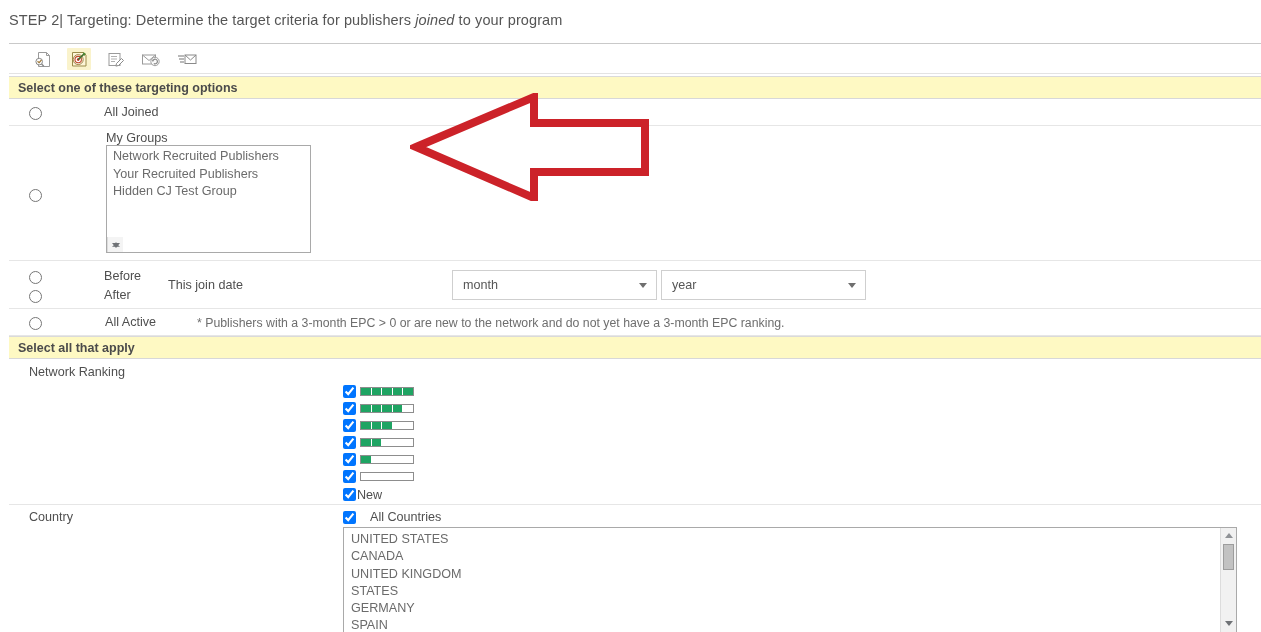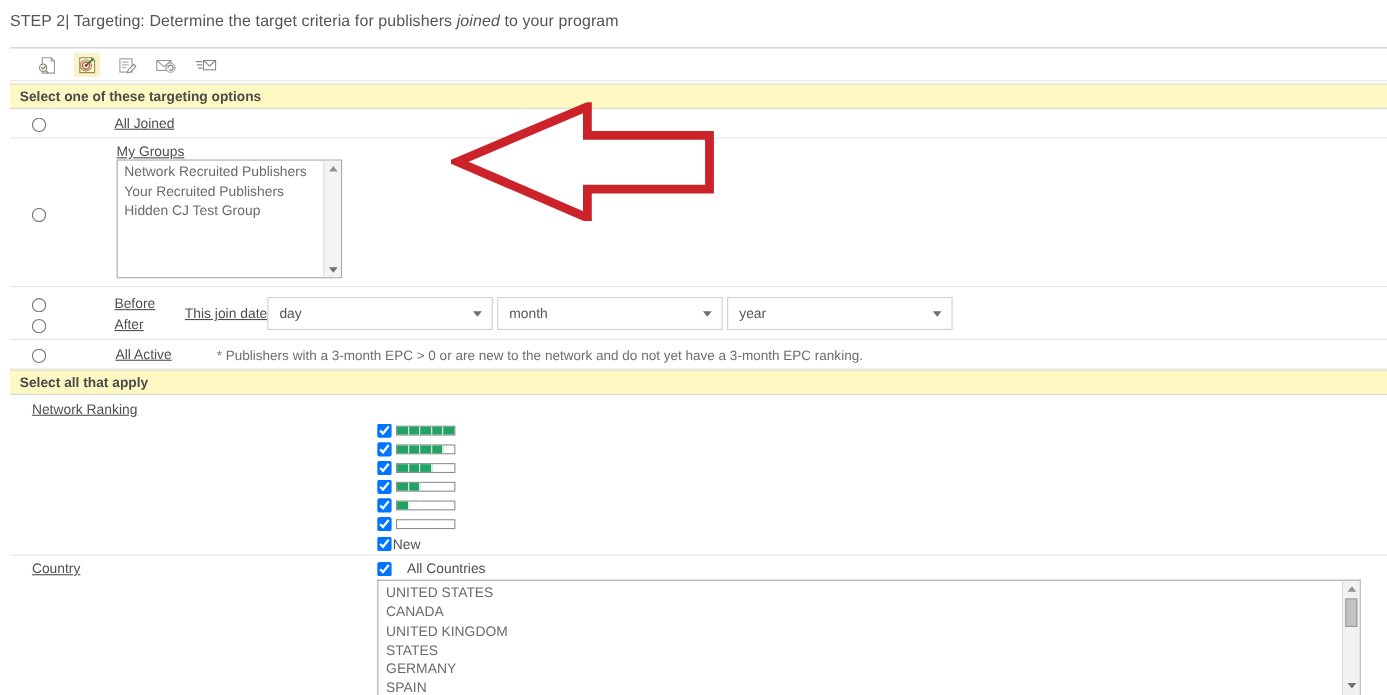--- a/index.html
+++ b/index.html
@@ -108,21 +108,20 @@
   input[type="checkbox"] {
     width: 13px;
     height: 13px;
   }
 
   .lbl {
     position: absolute;
     font-size: 12.6px;
     color: #4f4f4f;
     white-space: nowrap;
-    text-decoration: underline;
   }
 
   
   .listbox {
     position: absolute;
     box-sizing: border-box;
     border: 1px solid #a9a9a9;
     background: #ffffff;
     overflow: hidden;
     display: flex;
@@ -358,21 +357,21 @@
   </div>
 
   <div class="row" style="top:99px; height:27px;"></div>
   <input type="radio" name="target" class="radio-cell" style="left: 29px; top: 107px;">
   <span class="lbl" style="left:104px; top:105px;">All Joined</span>
 
   <div class="row" style="top:126px; height:135px;"></div>
   <input type="radio" name="target" class="radio-cell" style="left: 29px; top: 189px;">
   <span class="lbl" style="left:106px; top:131px;">My Groups</span>
 
-  <div class="listbox" style="left:106px; top:145px; width:205px; height:108px;">
+  <div class="listbox" style="left:106px; top:145px; width:205px; height:108px;flex-direction:column;">
     <div class="items">
       <div>Network Recruited Publishers</div>
       <div>Your Recruited Publishers</div>
       <div>Hidden CJ Test Group</div>
     </div>
     <div class="vscroll">
       <div class="arrow up">
           <div class="tri up"></div>
         </div>
       <div class="arrow down">
@@ -381,24 +380,20 @@
     </div>
   </div>
 
   <div class="row" style="top:261px; height:48px;"></div>
   <input type="radio" name="target" class="radio-cell" style="left: 29px; top: 271px;">
   <input type="radio" name="target" class="radio-cell" style="left: 29px; top: 290px;">
   <span class="lbl" style="left:104px; top:269px;">Before</span>
   <span class="lbl" style="left:104px; top:288px;">After</span>
   <span class="lbl" style="left:168px; top:278px;">This join date</span>
 
-  <div class="sel" style="left:243px; top:270px; width:205px;">
-    <span>day</span>
-    <span class="caret"></span>
-  </div>
   <div class="sel" style="left:452px; top:270px; width:205px;">
     <span>month</span>
     <span class="caret"></span>
   </div>
   <div class="sel" style="left:661px; top:270px; width:205px;">
     <span>year</span>
     <span class="caret"></span>
   </div>
 
   <div class="row" style="top:309px; height:27px;"></div>

